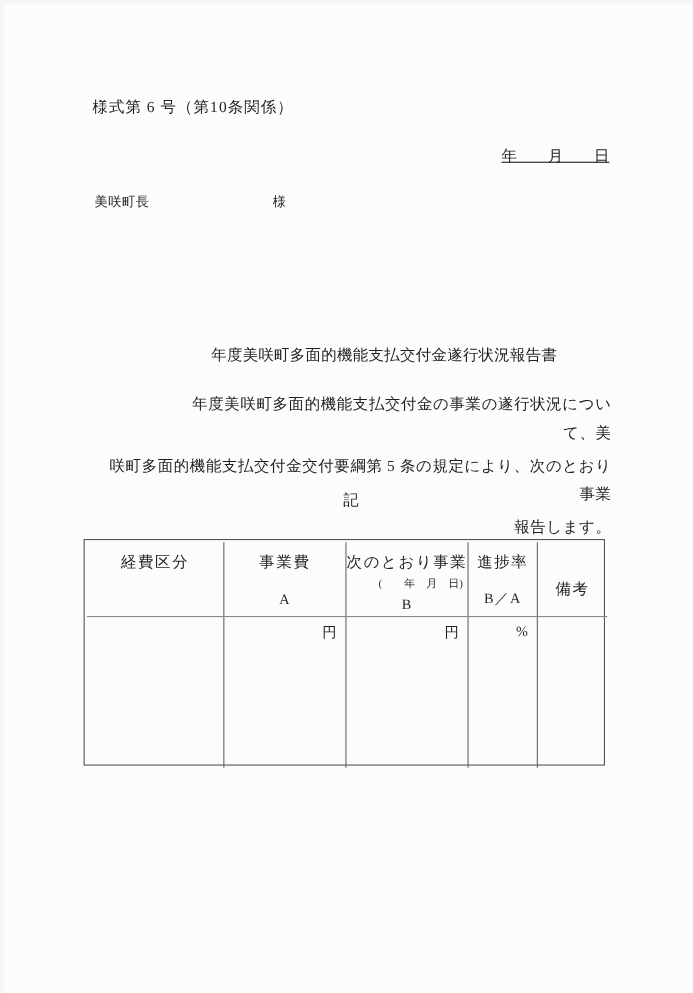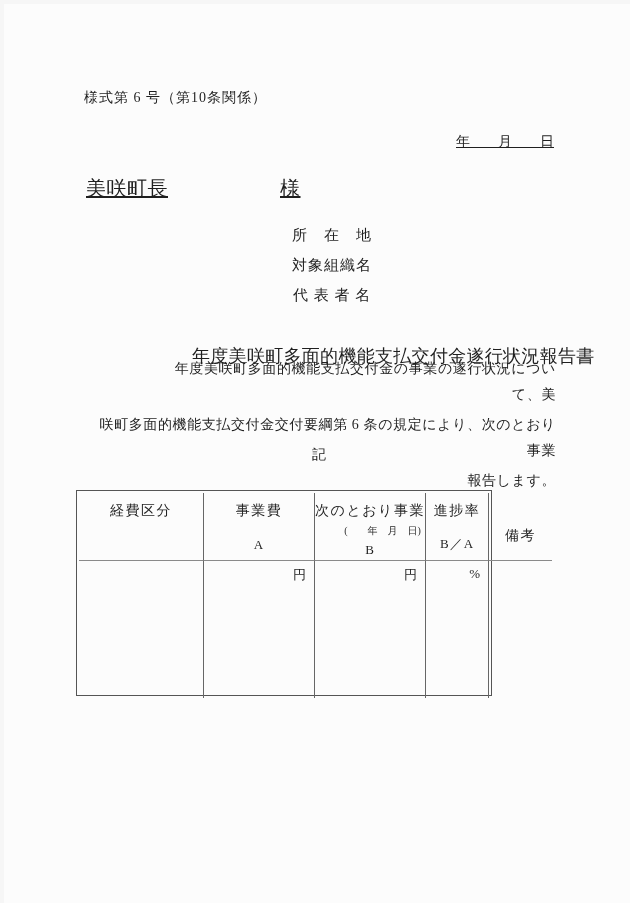--- a/index.html
+++ b/index.html
@@ -24,40 +24,38 @@
   }
   .date-line {
     position: absolute;
     right: 78px; top: 127px;
     font-size: 14px;
     text-decoration: underline;
   }
   .addressee-line {
     position: absolute;
     left: 78px; top: 169px;
-    font-size: 20px;
+    font-size: 12px;
     letter-spacing: 0.5px;
-    text-decoration: underline;
   }
   .addressee-honorific { margin-left: 108px; }
   .submitter-block {
     position: absolute;
     left: 253px; top: 214px;
     width: 150px;
     text-align: center;
     font-size: 15px;
     line-height: 26px;
     letter-spacing: 1px;
   }
   .doc-title {
     position: absolute;
     left: 186px; top: 308px;
-    font-size: 18px;
+    font-size: 14px;
     letter-spacing: 0.3px;
-    margin-top: 30px;
   }
   .body-paragraph {
     position: absolute;
     left: 78px; top: 348px;
     width: 478px;
     font-size: 14px;
     line-height: 26px;
     letter-spacing: 0.6px;
     text-align: right;
   }
@@ -65,21 +63,21 @@
   .record-marker {
     position: absolute;
     left: 0; top: 440px;
     width: 630px;
     text-align: center;
     font-size: 14px;
   }
   .report-table {
     position: absolute;
     left: 72px; top: 486px;
-    width: 416px; height: 206px;
+    width: 474px; height: 206px;
     display: grid;
     grid-template-columns: 125px 111px 111px 63px 63px;
     grid-template-rows: 68px 137px;
     border: 1px solid #555;
     font-size: 14px;
   }
   .cell { border-right: 1px solid #666; }
   .cell.last { border-right: none; justify-content: flex-end; }
   .cell.th { border-bottom: 1px solid #8a8a8a; }
   .th {
@@ -104,31 +102,26 @@
 <div class="page">
 
   <div class="form-number">様式第 6 号（第10条関係）</div>
 
   <div class="date-line">年　　月　　日</div>
 
   <div class="addressee-line">
     <span>美咲町長</span><span class="addressee-honorific">様</span>
   </div>
 
-  <div class="submitter-block">
-    <div>所　在　地</div>
-    <div>対象組織名</div>
-    <div>代 表 者 名</div>
-  </div>
 
   <div class="doc-title">年度美咲町多面的機能支払交付金遂行状況報告書</div>
 
   <div class="body-paragraph">
     <div class="indent">年度美咲町多面的機能支払交付金の事業の遂行状況について、美</div>
-    <div>咲町多面的機能支払交付金交付要綱第 6 条の規定により、次のとおり事業</div>
+    <div>咲町多面的機能支払交付金交付要綱第 5 条の規定により、次のとおり事業</div>
     <div>報告します。</div>
   </div>
 
   <div class="record-marker">記</div>
 
   <div class="report-table">
 
     <div class="cell th">
       <div class="th-label">経費区分</div>
       <div class="th-sub"></div>

